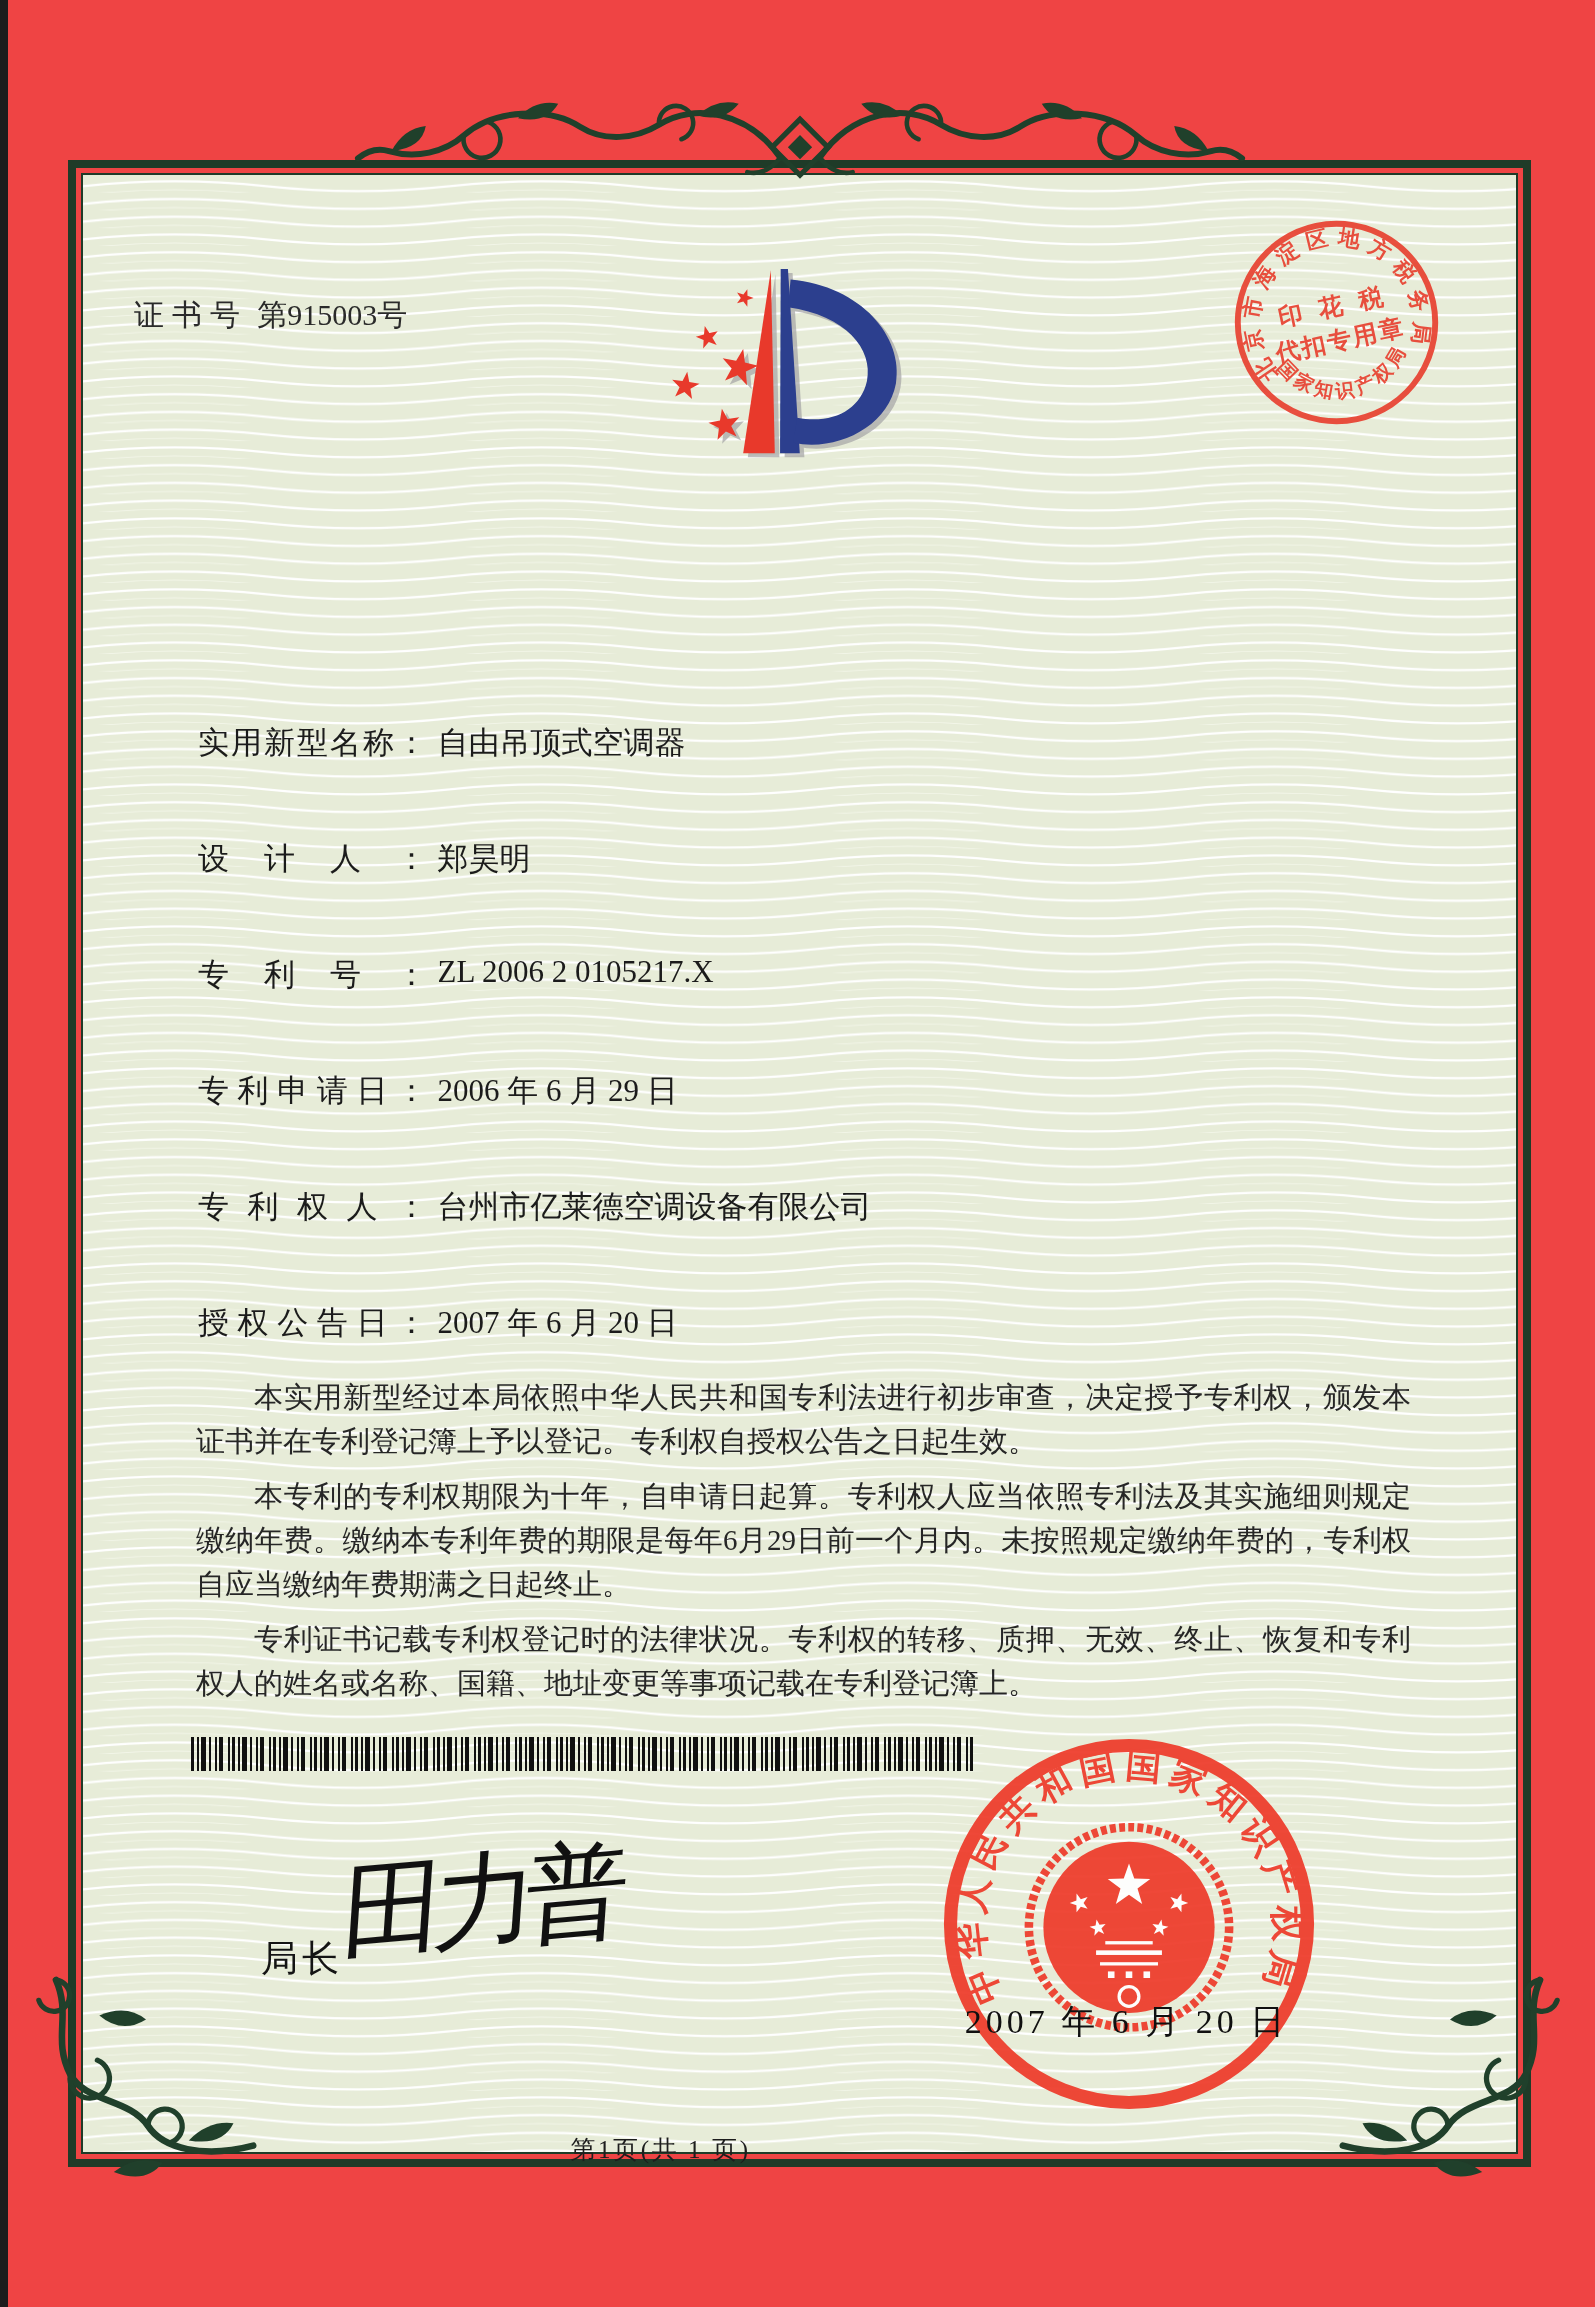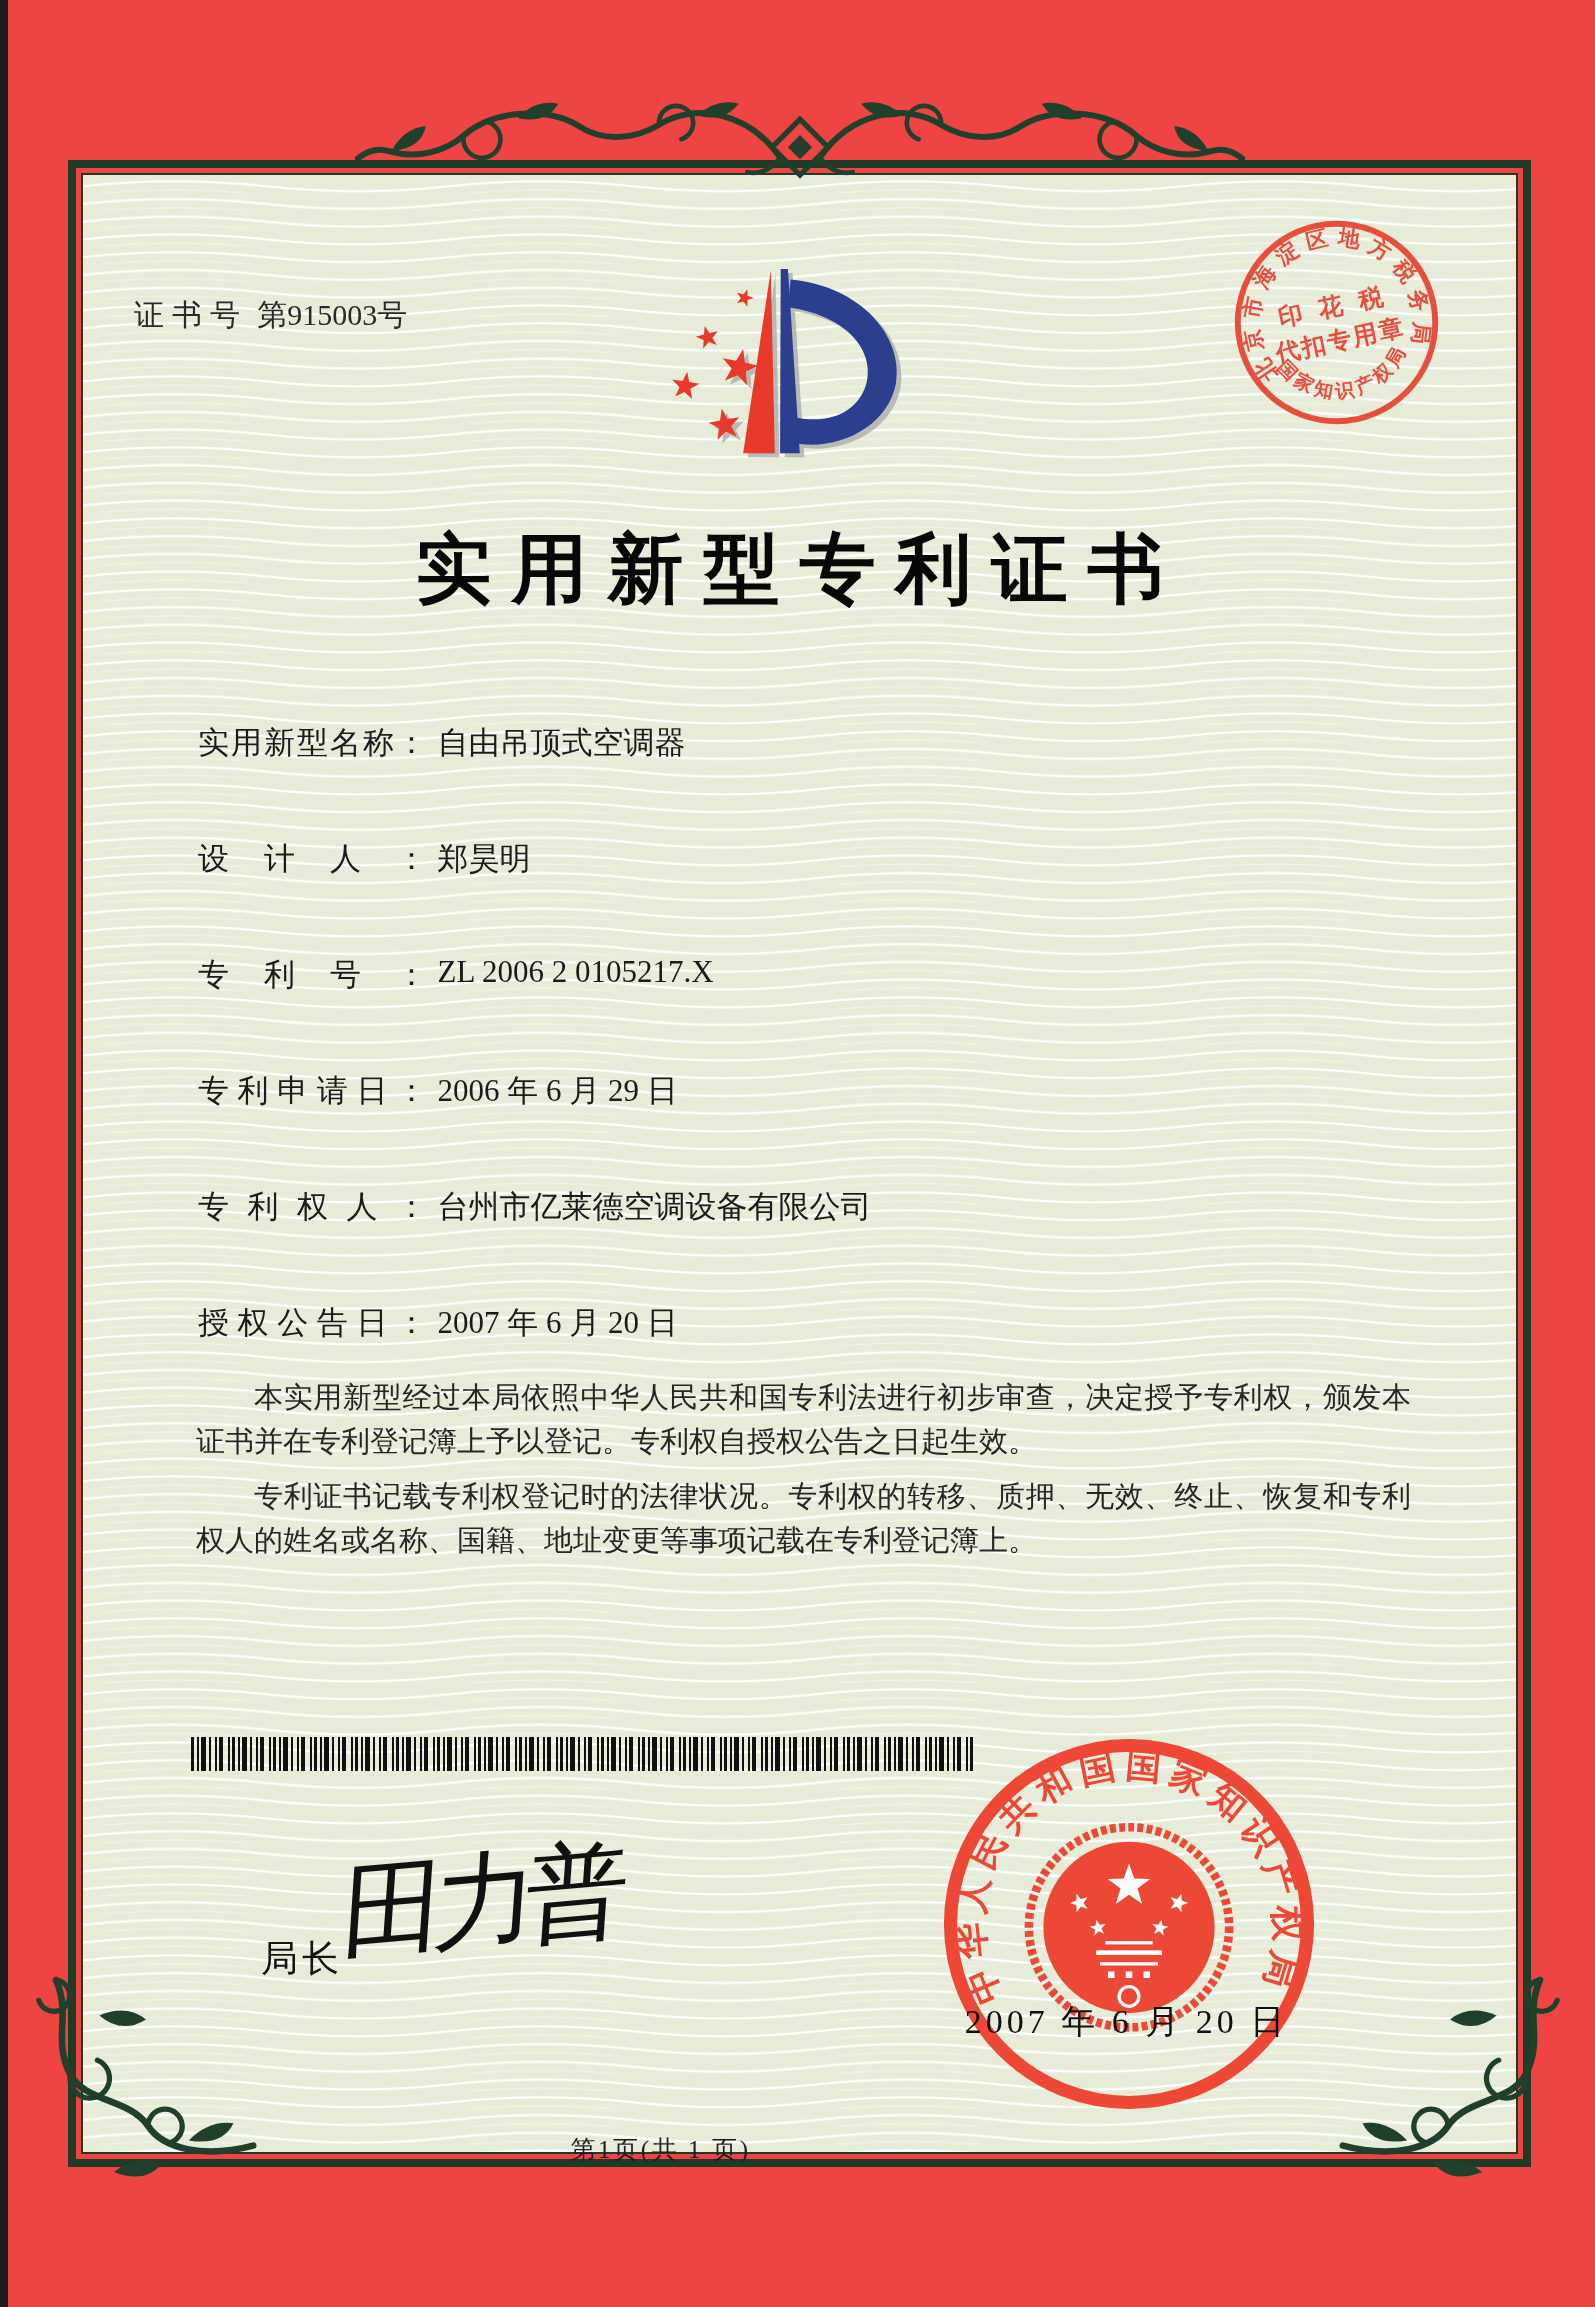--- a/index.html
+++ b/index.html
@@ -163,21 +163,20 @@
         <textPath href="#taxTopArc" startOffset="0" textLength="488" lengthAdjust="spacing">北京市海淀区地方税务局</textPath>
       </text>
       <text font-size="29" font-weight="bold">
         <textPath href="#taxBotArc" startOffset="0" textLength="238" lengthAdjust="spacing">国家知识产权局</textPath>
       </text>
       <text x="174" y="162" text-anchor="middle" font-size="37" font-weight="bold" letter-spacing="8">印 花 税</text>
       <text x="174" y="214" text-anchor="middle" font-size="37" font-weight="bold" letter-spacing="3">代扣专用章</text>
     </g>
   </svg>
 
-  <div class="title">实用新型专利证书</div>
 
   <div class="fields">
     <div class="frow" style="top:0px">
       <span class="flabel">实用新型名称：</span><span class="fvalue">自由吊顶式空调器</span>
     </div>
     <div class="frow" style="top:116px">
       <span class="flabel">设计人：</span><span class="fvalue">郑昊明</span>
     </div>
     <div class="frow" style="top:232px">
       <span class="flabel">专利号：</span><span class="fvalue">ZL 2006 2 0105217.X</span>
@@ -188,20 +187,21 @@
     <div class="frow" style="top:464px">
       <span class="flabel">专利权人：</span><span class="fvalue">台州市亿莱德空调设备有限公司</span>
     </div>
     <div class="frow" style="top:580px">
       <span class="flabel">授权公告日：</span><span class="fvalue">2007 年 6 月 20 日</span>
     </div>
   </div>
 
   <div class="body-text">
     <p>本实用新型经过本局依照中华人民共和国专利法进行初步审查，决定授予专利权，颁发本证书并在专利登记簿上予以登记。专利权自授权公告之日起生效。</p>
+    <p>本专利的专利权期限为十年，自申请日起算。专利权人应当依照专利法及其实施细则规定缴纳年费。缴纳本专利年费的期限是每年6月29日前一个月内。未按照规定缴纳年费的，专利权自应当缴纳年费期满之日起终止。</p>
     <p>专利证书记载专利权登记时的法律状况。专利权的转移、质押、无效、终止、恢复和专利权人的姓名或名称、国籍、地址变更等事项记载在专利登记簿上。</p>
   </div>
 
   <div class="barcode"></div>
 
   <div class="director">局长</div>
   <div class="signature">田力普</div>
 
   <svg class="seal" viewBox="0 0 580 580">
     <circle cx="290" cy="290" r="271" fill="none" stroke="#ee3b2a" stroke-width="20"></circle>

